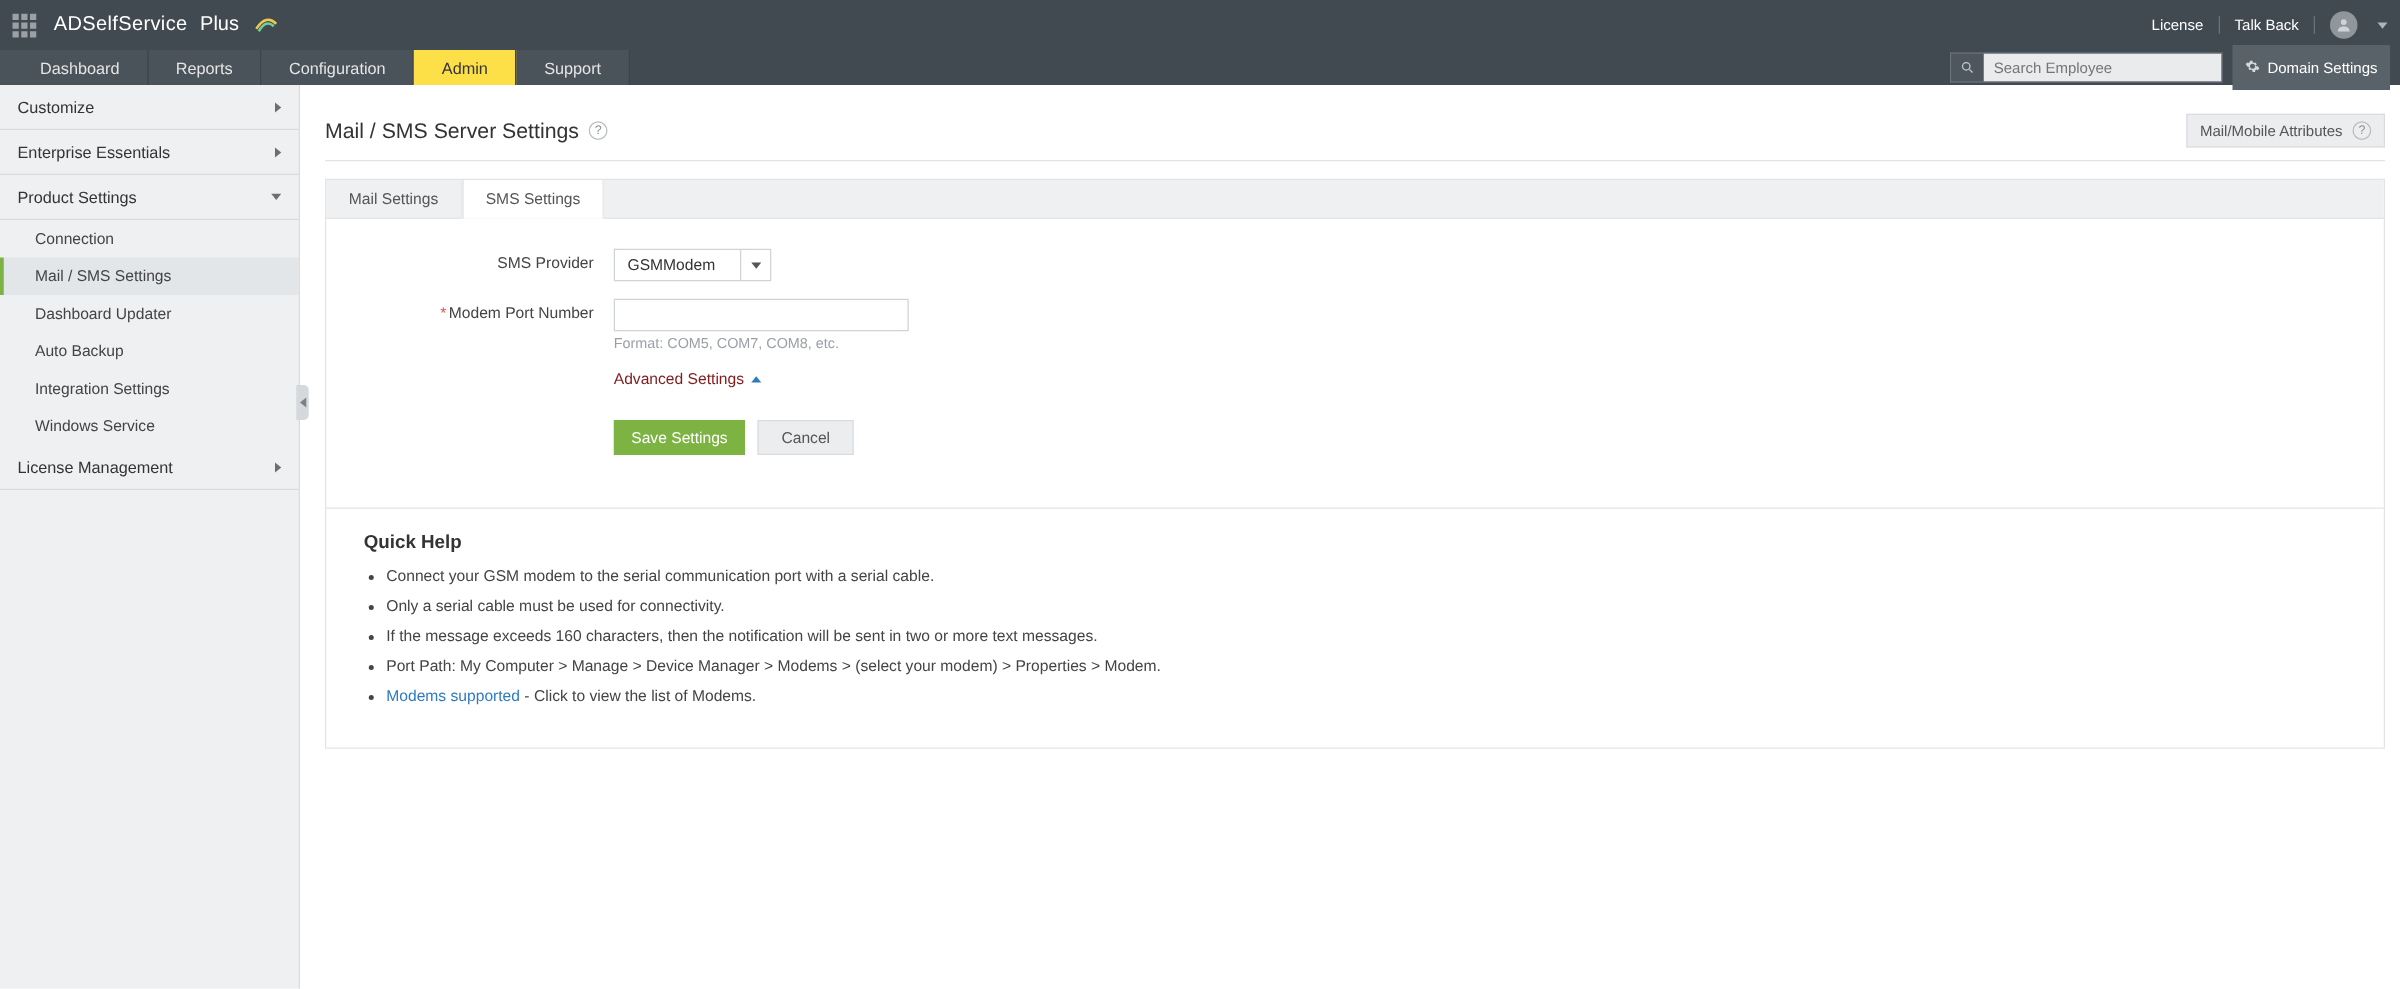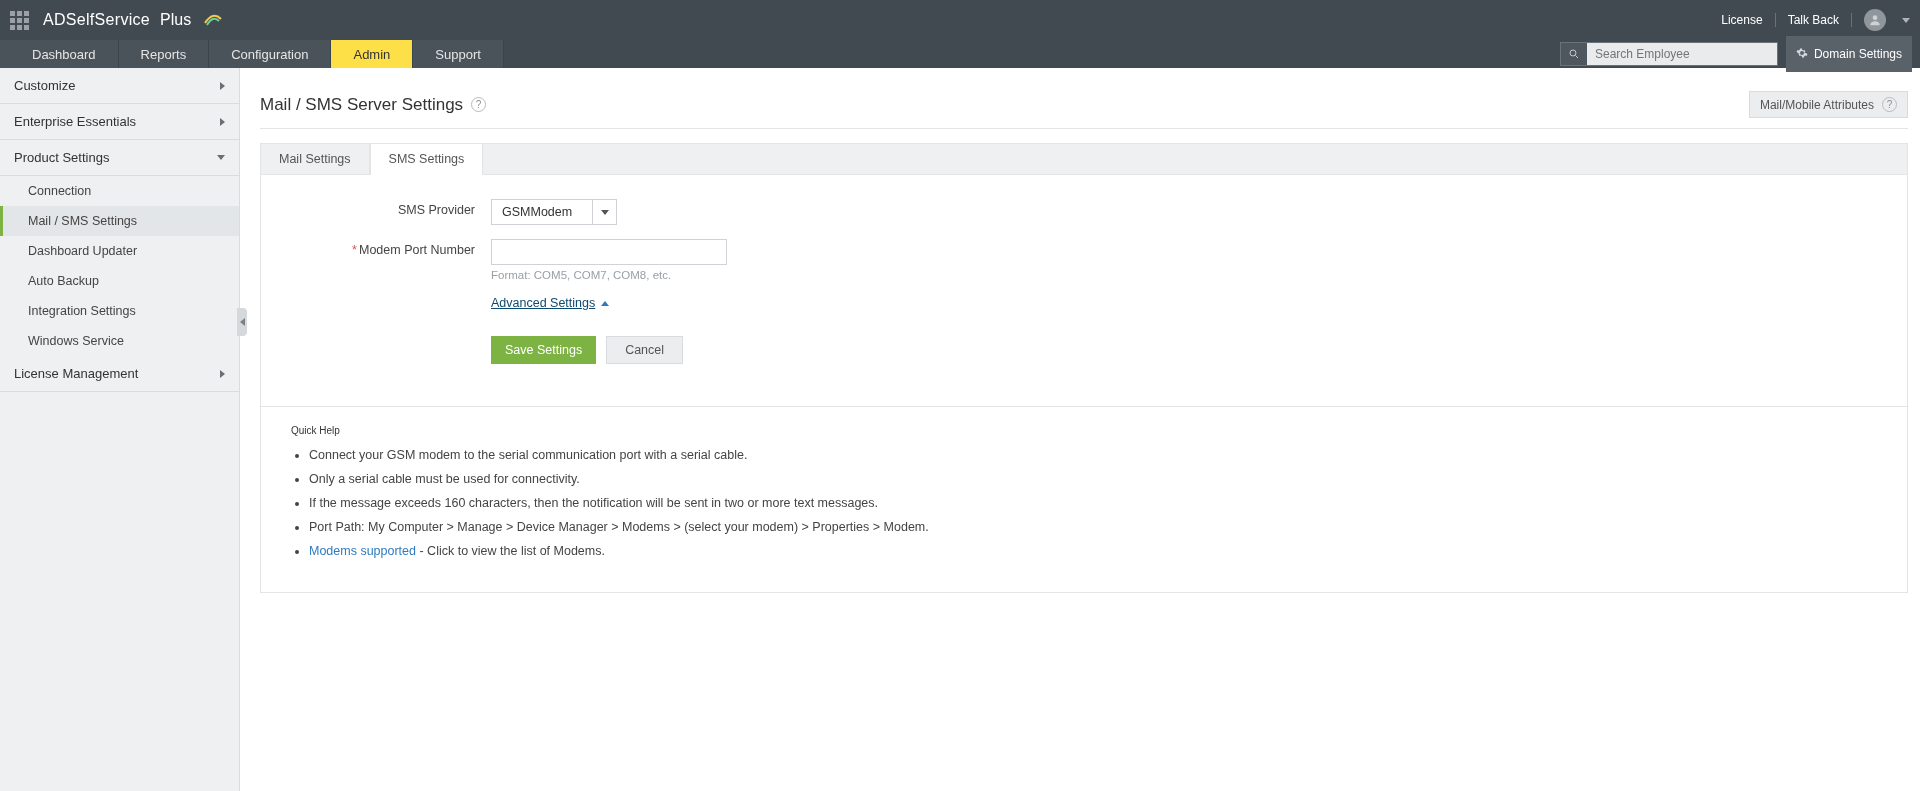--- a/index.html
+++ b/index.html
@@ -63,28 +63,28 @@
 .form-row { display:flex; align-items:flex-start; margin-bottom:14px; }
 .form-label { width:200px; text-align:right; padding-right:16px; font-size:12.5px; color:#444; padding-top:4px;}
 .req { color:#d9534f; margin-right:2px;}
 .form-field { }
 .select-box { display:flex; align-items:center; border:1px solid #cfd3d7; height:26px; }
 .select-box .sel-val { padding:0 10px; font-size:12.5px; min-width:100px;}
 .select-box .sel-arrow { border-left:1px solid #cfd3d7; width:24px; height:100%; display:flex; align-items:center; justify-content:center;}
 .sel-arrow .caret-down2 { border-left:4px solid transparent;border-right:4px solid transparent;border-top:5px solid #555;}
 .text-input { border:1px solid #cfd3d7; height:26px; width:236px; padding:0 8px; font-size:12.5px; outline:none;}
 .hint { font-size:11.5px; color:#9aa0a6; margin-top:4px;}
-.adv-link { color:#0c4a6e; font-size:12.5px; text-decoration:underline; cursor:pointer; display:inline-flex; align-items:center; gap:6px;}
+.adv-link { color:#7f1d1d; font-size:12.5px; cursor:pointer; display:inline-flex; align-items:center; gap:6px;}
 .adv-link .tri-up { border-left:4px solid transparent;border-right:4px solid transparent;border-bottom:5px solid #2f7bbf;}
 .btn-row { display:flex; gap:10px; margin-top:12px;}
 .btn-primary { background:#7cb342; color:#fff; border:none; padding:6px 14px; font-size:12.5px; cursor:pointer;}
 .btn-secondary { background:#ecedef; color:#555; border:1px solid #d9dcdf; padding:6px 18px; font-size:12.5px; cursor:pointer;}
 
 .quickhelp { padding:18px 30px 24px 30px;}
-.quickhelp h4 { font-size:10px; font-weight:normal; margin-bottom:12px;}
+.quickhelp h4 { font-size:15px; font-weight:bold; margin-bottom:12px;}
 .quickhelp ul { list-style:disc; padding-left:18px;}
 .quickhelp li { font-size:12.5px; color:#444; margin-bottom:10px;}
 .link { color:#2f7bbf; cursor:pointer;}
 </style>
 </head>
 <body>
 
 <div class="topbar">
   <div class="brand">
     <span class="grid">

